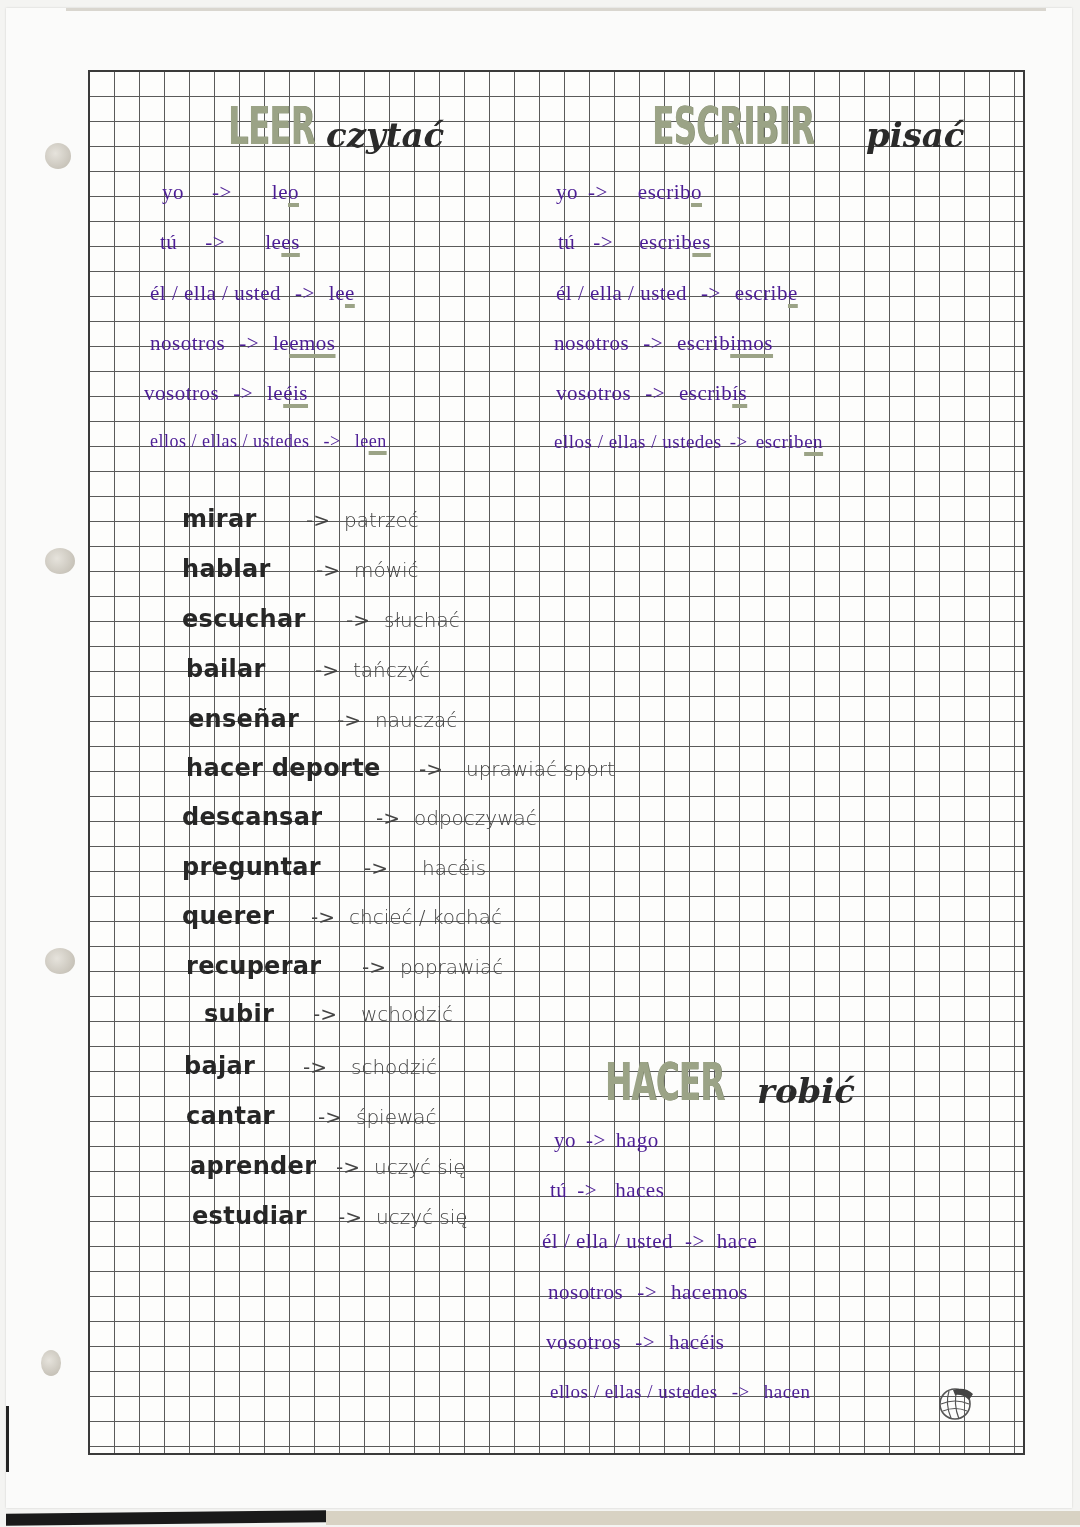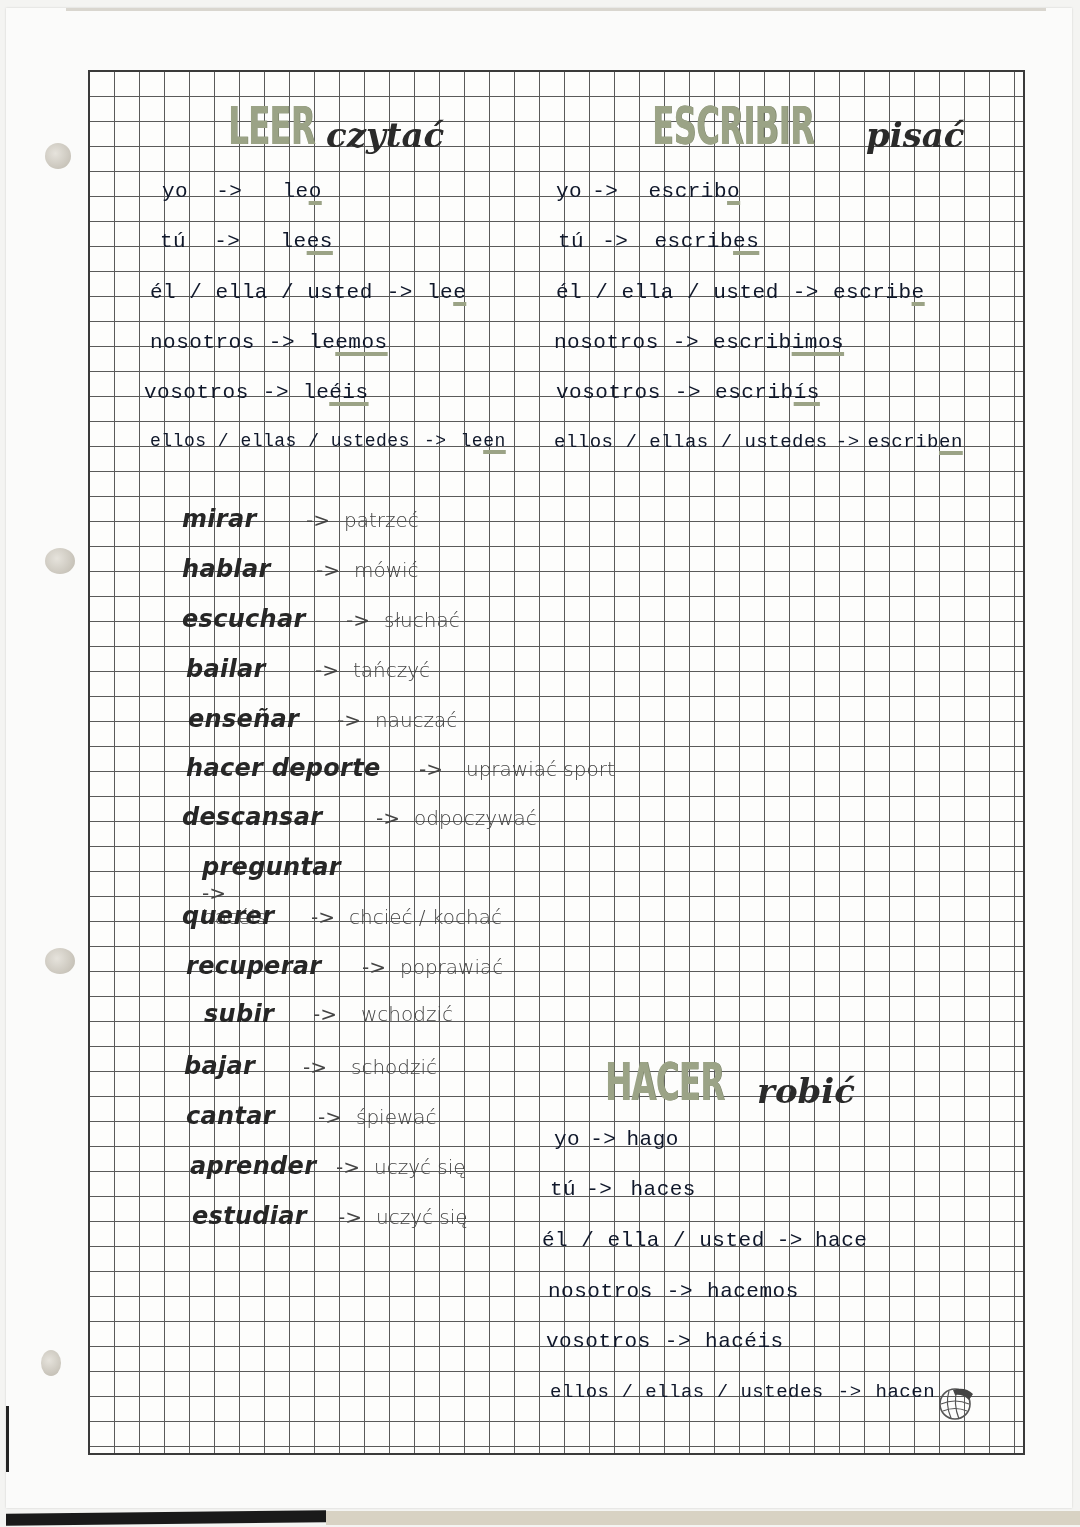--- a/index.html
+++ b/index.html
@@ -39,31 +39,31 @@
     color: #9ba386; transform: scaleX(0.62); transform-origin: left bottom;
     line-height: 1; white-space: nowrap;
     text-shadow: 1px 0 0 #7c846a;
   }
   .verb-title::after { content: ""; }
   .translation-script {
     font-family: "DejaVu Serif", serif; font-style: italic; font-weight: bold;
     font-size: 34px; color: #2a2a2a; line-height: 1; white-space: nowrap;
   }
   .hand {
-    position: absolute; font-family: Liberation Mono, monospace; font-weight: 300;
-    font-size: 21px; color: #0f172a; white-space: nowrap; letter-spacing: 0.5px;
+    position: absolute; font-family: Liberation Serif, serif; font-weight: 300;
+    font-size: 21px; color: #4c1d95; white-space: nowrap; letter-spacing: 0.5px;
   }
   .hand .arrow { margin: 0 14px; }
   .hand .ending { text-decoration: underline; text-decoration-color: #9ba386; text-decoration-thickness: 4px; text-underline-offset: 4px; }
   .vocab {
     position: absolute; display: flex; align-items: baseline; white-space: nowrap;
   }
   .vocab .es {
     font-family: "DejaVu Sans", sans-serif; font-weight: bold;
-    font-size: 24px; color: #262626; letter-spacing: 0.3px; font-style: italic;
+    font-size: 24px; color: #262626; letter-spacing: 0.3px;
   }
   .vocab .arrow { font-size: 20px; color: #444; margin: 0 14px; }
   .vocab .pl { font-size: 20px; color: #444; font-weight: 300; }
   .logo {
     position: absolute; left: 935px; top: 1382px; width: 40px; height: 40px;
   }
 </style>
 </head>
 <body>
 
@@ -156,21 +156,21 @@
 <div class="vocab" style="left:186px;top:754px;gap:9px;">
   <span class="es" style="width:210px;">hacer deporte</span>
     <span class="arrow">-&gt;</span>
     <span class="pl">uprawiać sport</span>
 </div>
 <div class="vocab" style="left:182px;top:803px;">
   <span class="es" style="width:180px;">descansar</span>
     <span class="arrow">-&gt;</span>
     <span class="pl">odpoczywać</span>
 </div>
-<div class="vocab" style="left:182px;top:853px;flex-direction:column;">
+<div class="vocab" style="left:182px;top:853px;">
   <span class="es" style="width:168px;">preguntar</span>
     <span class="arrow">-&gt;</span>
     <span class="pl" style="margin-left:20px;">hacéis</span>
 </div>
 <div class="vocab" style="left:182px;top:902px;">
   <span class="es" style="width:115px;">querer</span>
     <span class="arrow">-&gt;</span>
     <span class="pl">chcieć / kochać</span>
 </div>
 <div class="vocab" style="left:186px;top:952px;">

